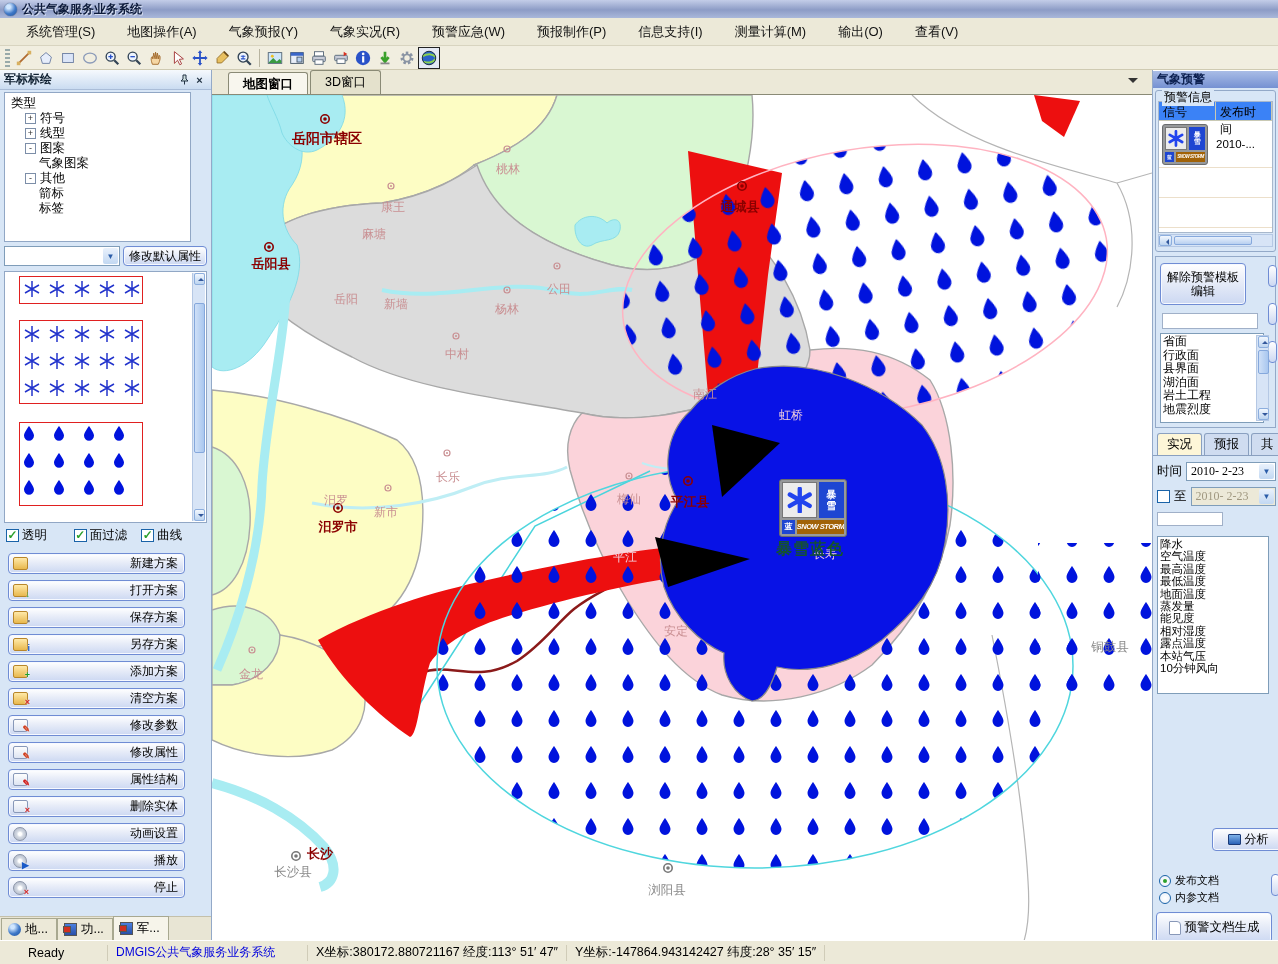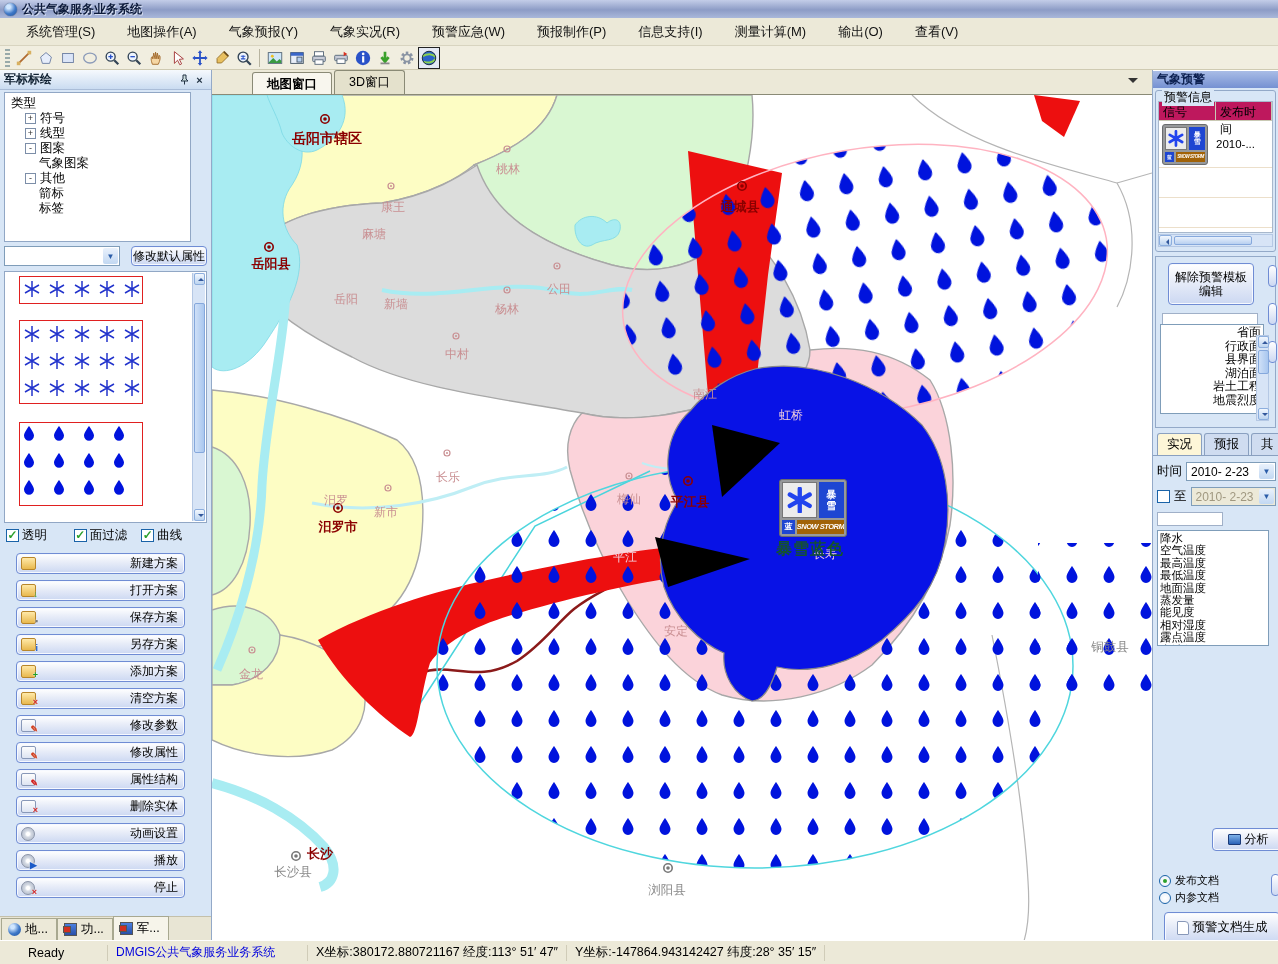--- a/index.html
+++ b/index.html
@@ -30,21 +30,21 @@
   .lpanel { width:212px; background:#d8e6f6; border-right:1px solid #93a9c8; display:flex; flex-direction:column; }
   .lp-header { height:20px; background:linear-gradient(#f6f9fd,#cadcf1); border-bottom:1px solid #aabdd8; display:flex; align-items:center; padding:0 4px; font-weight:bold; color:#123; }
   .lp-header .sp { flex:1; }
   .lp-header .hbtn { width:15px; height:15px; display:flex; align-items:center; justify-content:center; color:#234; font-size:11px; border:1px solid transparent; }
   .lp-tree { background:#fff; border:1px solid #91a7c5; margin:2px 20px 0 4px; height:150px; padding:3px 2px; overflow:hidden; }
   .trow { display:flex; align-items:center; height:15px; font-size:12.5px; color:#000; }
   .pm { width:11px; height:11px; border:1px solid #7c8ea8; background:#fff; font-size:9px; line-height:9px; text-align:center; margin-right:4px; color:#333; flex:none; }
   .lp-comborow { display:flex; gap:3px; margin:4px 4px 2px 4px; height:20px; }
   .combo { background:#fff; border:1px solid #7f9db9; height:20px; display:flex; align-items:center; font-size:12px; padding-left:4px; position:relative; flex:none; }
   .combo .arr { position:absolute; right:1px; top:1px; bottom:1px; width:15px; background:linear-gradient(#e9f1fc,#c2d8f2); border:1px solid #9ebdе3; border-radius:2px; color:#2a5ca8; font-size:8px; display:flex; align-items:center; justify-content:center; }
-  .xpbtn { border:1px solid #6f8cd4; border-radius:4px; background:linear-gradient(#ffffff,#e7ecf8 45%,#ccd8f2); font-size:12px; color:#000; display:flex; align-items:center; justify-content:center; box-shadow:inset 0 0 0 1px #f6f9ff;margin-left:8px; }
+  .xpbtn { border:1px solid #6f8cd4; border-radius:4px; background:linear-gradient(#ffffff,#e7ecf8 45%,#ccd8f2); font-size:12px; color:#000; display:flex; align-items:center; justify-content:center; box-shadow:inset 0 0 0 1px #f6f9ff; }
   .lp-modify { flex:1; height:20px; }
   .lp-swatches { background:#fff; border:1px solid #91a7c5; margin:3px 4px 0 4px; height:252px; position:relative; }
   .swatch { position:absolute; left:14px; width:124px; border:1px solid #e02020; overflow:hidden; background:#fff; }
   .swatch svg { display:block; }
   .vscroll { position:absolute; right:1px; top:1px; bottom:1px; width:13px; background:#d7e4f6; border-left:1px solid #b5c8e4; }
   .varr { position:absolute; left:1px; width:11px; height:12px; background:linear-gradient(#f2f7fe,#bcd4f0); border:1px solid #8caede; border-radius:2px; }
   .varr.up { top:0; } .varr.dn { bottom:0; }
   .varr::after { content:""; position:absolute; left:3px; top:4px; border:3px solid transparent; }
   .varr.up::after { border-bottom-color:#33589c; top:1px; }
   .varr.dn::after { border-top-color:#33589c; }
@@ -64,21 +64,21 @@
   .lp-tabs { height:24px; display:flex; align-items:flex-end; background:#e8e5d4; border-top:1px solid #c4c0aa; padding-left:1px; }
   .btab { display:flex; align-items:center; gap:4px; padding:3px 8px 3px 6px; font-size:12.5px; border:1px solid #a8a890; border-bottom:none; background:#ece9d8; height:22px; }
   .btab.on { background:#f6f4ea; height:24px; font-weight:normal; }
   .bico { width:13px; height:13px; flex:none; }
   .bico.globe { border-radius:50%; background:radial-gradient(circle at 35% 30%,#cfe6ff 15%,#3f79c8 55%,#1c4f9c); }
   .bico.blocks { background:linear-gradient(#4a80e0,#2a50a8); border:1px solid #555; position:relative; }
   .bico.blocks::after { content:""; position:absolute; left:-2px; top:2px; width:6px; height:5px; background:#d03020; border:1px solid #555; }
 
   
   .map-area { width:940px; display:flex; flex-direction:column; background:#ece9d8; }
-  .map-tabs { height:24px; display:flex; align-items:flex-end; padding-left:8px; position:relative;margin-left:32px; }
+  .map-tabs { height:24px; display:flex; align-items:flex-end; padding-left:16px; position:relative; }
   .mtab { padding:3px 14px; border:1px solid #8a8a76; border-bottom:none; border-radius:3px 3px 0 0; background:#e4e1cc; font-size:12.5px; margin-right:2px; }
   .mtab.on { background:#f8f6ee; font-weight:bold; height:22px; }
   .mt-arr { position:absolute; right:14px; bottom:6px; width:0; height:0; border:5px solid transparent; border-top-color:#333; }
   .map-canvas { position:relative; width:940px; height:846px; background:#fff; border-top:1px solid #8a8a76; overflow:hidden; }
   .map-canvas svg.mapsvg { position:absolute; left:0; top:0; }
   text.ml-b { fill:#8b0000; font:bold 14px "Liberation Sans",sans-serif; }
   text.ml-c { fill:#8b0000; font:bold 13px "Liberation Sans",sans-serif; }
   text.ml-t { fill:#c98f92; font:12px "Liberation Sans",sans-serif; }
   text.ml-g { fill:#8a8a8a; font:12.5px "Liberation Sans",sans-serif; }
   text.ml-l { fill:#f2cfdc; font:12px "Liberation Sans",sans-serif; }
@@ -96,50 +96,50 @@
   .snow-big .cellC .bz { width:13px; font-size:8px; }
   .snow-big .cellC .cap { font-size:7.5px; }
   .warn-text { position:absolute; left:548px; top:444px; width:100px; text-align:center; font-weight:bold; font-size:16px; color:#14532d; letter-spacing:1px; }
 
   
   .rpanel { width:126px; background:#d8e6f6; border-left:1px solid #93a9c8; display:flex; flex-direction:column; overflow:hidden; }
   .rp-header { height:18px; background:linear-gradient(#a9bce6,#7591d2); border-top:1px solid #fff; display:flex; align-items:center; padding-left:4px; font-weight:bold; color:#0c2050; }
   .rp-group { margin:2px 2px 0 2px; border:1px solid #93a9c8; border-radius:3px; position:relative; padding:10px 2px 2px 2px; height:162px; }
   .rp-group .legend { position:absolute; top:-2px; left:6px; background:#d8e6f6; padding:0 2px; font-size:12px; }
   .wtable { background:#fff; border:1px solid #a8b8cc; height:132px; overflow:hidden; }
-  .wt-head { display:flex; height:19px; background:#be185d; border-bottom:1px solid #c9c9b4; }
+  .wt-head { display:flex; height:19px; background:#3b82f6; border-bottom:1px solid #c9c9b4; }
   .wt-head div { padding:2px 4px; border-right:1px solid #c9c9b4; font-size:12px; }
   .wt-c1 { width:57px; flex:none; } .wt-c2 { flex:1; }
   .wt-row { display:flex; height:47px; border-bottom:1px solid #ecdfca; align-items:center; }
   .wt-row .wt-c2 { font-size:11.5px; }
   .wt-empty { height:30px; border-bottom:1px solid #ecdfca; }
   .snow-small { position:relative; left:3px; top:0; width:46px; height:41px; flex:none; }
   .snow-small .cellB { font-size:7px; line-height:7px; }
   .snow-small .cellC .bz { width:9px; font-size:5px; }
   .snow-small .cellC .cap { font-size:4.5px; }
   .hscroll { height:13px; background:#d7e4f6; border:1px solid #b5c8e4; margin-top:1px; position:relative; }
   .harr { position:absolute; left:0; top:0; bottom:0; width:13px; background:linear-gradient(#f2f7fe,#bcd4f0); border:1px solid #8caede; border-radius:2px; }
   .harr::after { content:""; position:absolute; left:3px; top:3px; border:3px solid transparent; border-right-color:#33589c; }
   .hthumb { position:absolute; left:15px; top:1px; bottom:1px; width:78px; background:linear-gradient(#e8f0fc,#b8d0f0); border:1px solid #85a8dc; border-radius:2px; }
   .rp-box { margin:4px 2px 0 2px; border:1px solid #93a9c8; height:172px; position:relative; padding:6px 4px; }
   .tmpl-btn { width:86px; height:42px; font-size:12px; line-height:14px; text-align:center; padding:2px; }
   .stub { position:absolute; right:-2px; width:9px; height:22px; border:1px solid #6f8cd4; border-radius:4px; background:linear-gradient(#fff,#ccd8f2); }
   .preview { position:absolute; left:6px; top:56px; width:96px; height:16px; background:#fff; border:1px solid #a0b0c8; }
-  .rp-list { position:absolute; left:4px; top:67px; width:104px; height:90px; background:#fff; border:1px solid #7f9db9; overflow:hidden; padding:1px 2px;text-align:right; }
+  .rp-list { position:absolute; left:4px; top:76px; width:104px; height:90px; background:#fff; border:1px solid #7f9db9; overflow:hidden; padding:1px 2px; }
   .rp-list .li { font-size:12px; line-height:13.5px; white-space:nowrap; }
   .rp-tabs { height:21px; display:flex; align-items:flex-end; padding-left:4px; margin-top:6px; }
   .rtab { padding:2px 9px; border:1px solid #8aa0c0; border-bottom:none; border-radius:3px 3px 0 0; background:#cfdcf0; font-size:12.5px; margin-right:2px; white-space:nowrap; }
   .rtab.on { background:#fdf6d8; font-weight:normal; }
   .rp-form { flex:1; border-top:1px solid #8aa0c0; padding:6px 2px 0 4px; position:relative; }
-  .frow { display:flex; align-items:center; gap:4px; margin-bottom:6px; }
+  .frow { display:flex; align-items:center; gap:4px; margin-bottom:6px;font-family:Liberation Serif, serif; }
   .frow .flab { font-size:12.5px; white-space:nowrap; }
   .combo.time { flex:1; height:19px; }
   .combo.dis { background:#ece9d8; color:#a09880; }
   .wstrip { width:66px; height:14px; background:#fff; border:1px solid #a0b0c8; margin:4px 0 0 0; }
-  .el-list { width:112px; height:116px; background:#fff; border:1px solid #7f9db9; margin-top:4px; padding:1px 2px; overflow:hidden; }
+  .el-list { width:112px; height:158px; background:#fff; border:1px solid #7f9db9; margin-top:10px; padding:1px 2px; overflow:hidden; }
   .el-list .li { font-size:11.5px; line-height:12.4px; white-space:nowrap; }
   .an-row { position:absolute; right:-6px; top:372px; }
   .an-btn { width:72px; height:23px; gap:4px; }
   .an-ic { width:13px; height:11px; background:linear-gradient(#7fb2e8,#2a62b8); border:1px solid #1a3a78; border-radius:1px; }
   .radios { position:absolute; left:6px; top:416px; }
   .rrow { display:flex; align-items:center; gap:4px; height:17px; font-size:11px; }
   .rdot { width:12px; height:12px; border-radius:50%; border:1px solid #1a63a8; background:radial-gradient(#fff,#e8eef8); position:relative; flex:none; }
   .rdot.sel::after { content:""; position:absolute; left:3px; top:3px; width:4px; height:4px; border-radius:50%; background:#2ca02c; }
   .gen-btn { position:absolute; left:3px; top:456px; width:116px; height:31px; gap:4px; font-size:12.5px; }
   .doc-ic { width:12px; height:14px; background:#fff; border:1px solid #8898b8; border-radius:1px 4px 1px 1px; }

